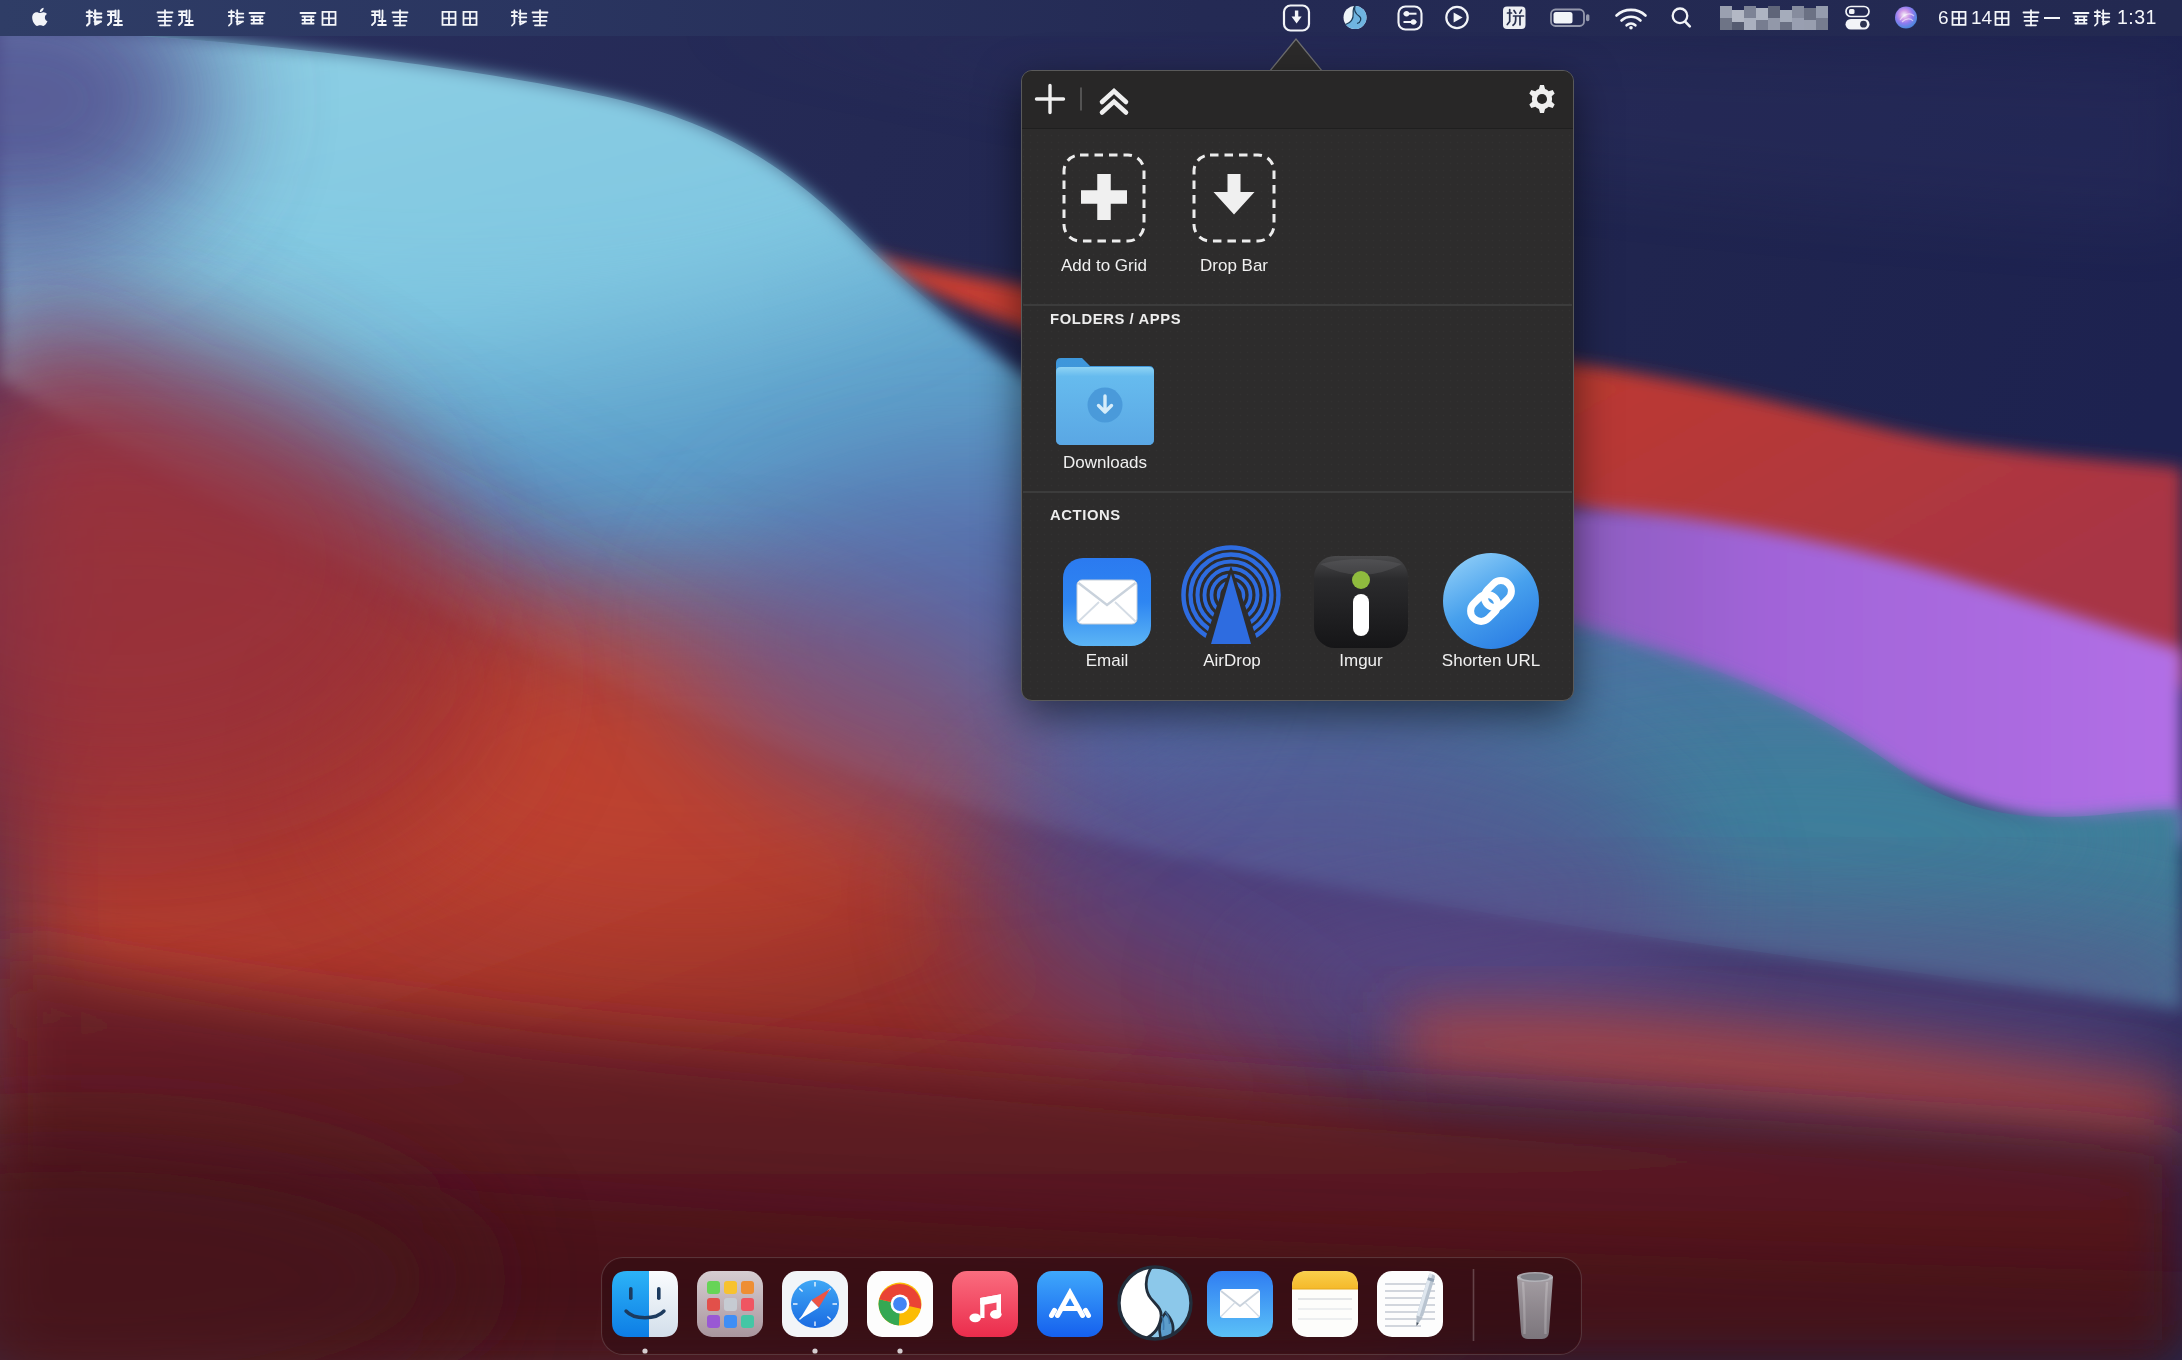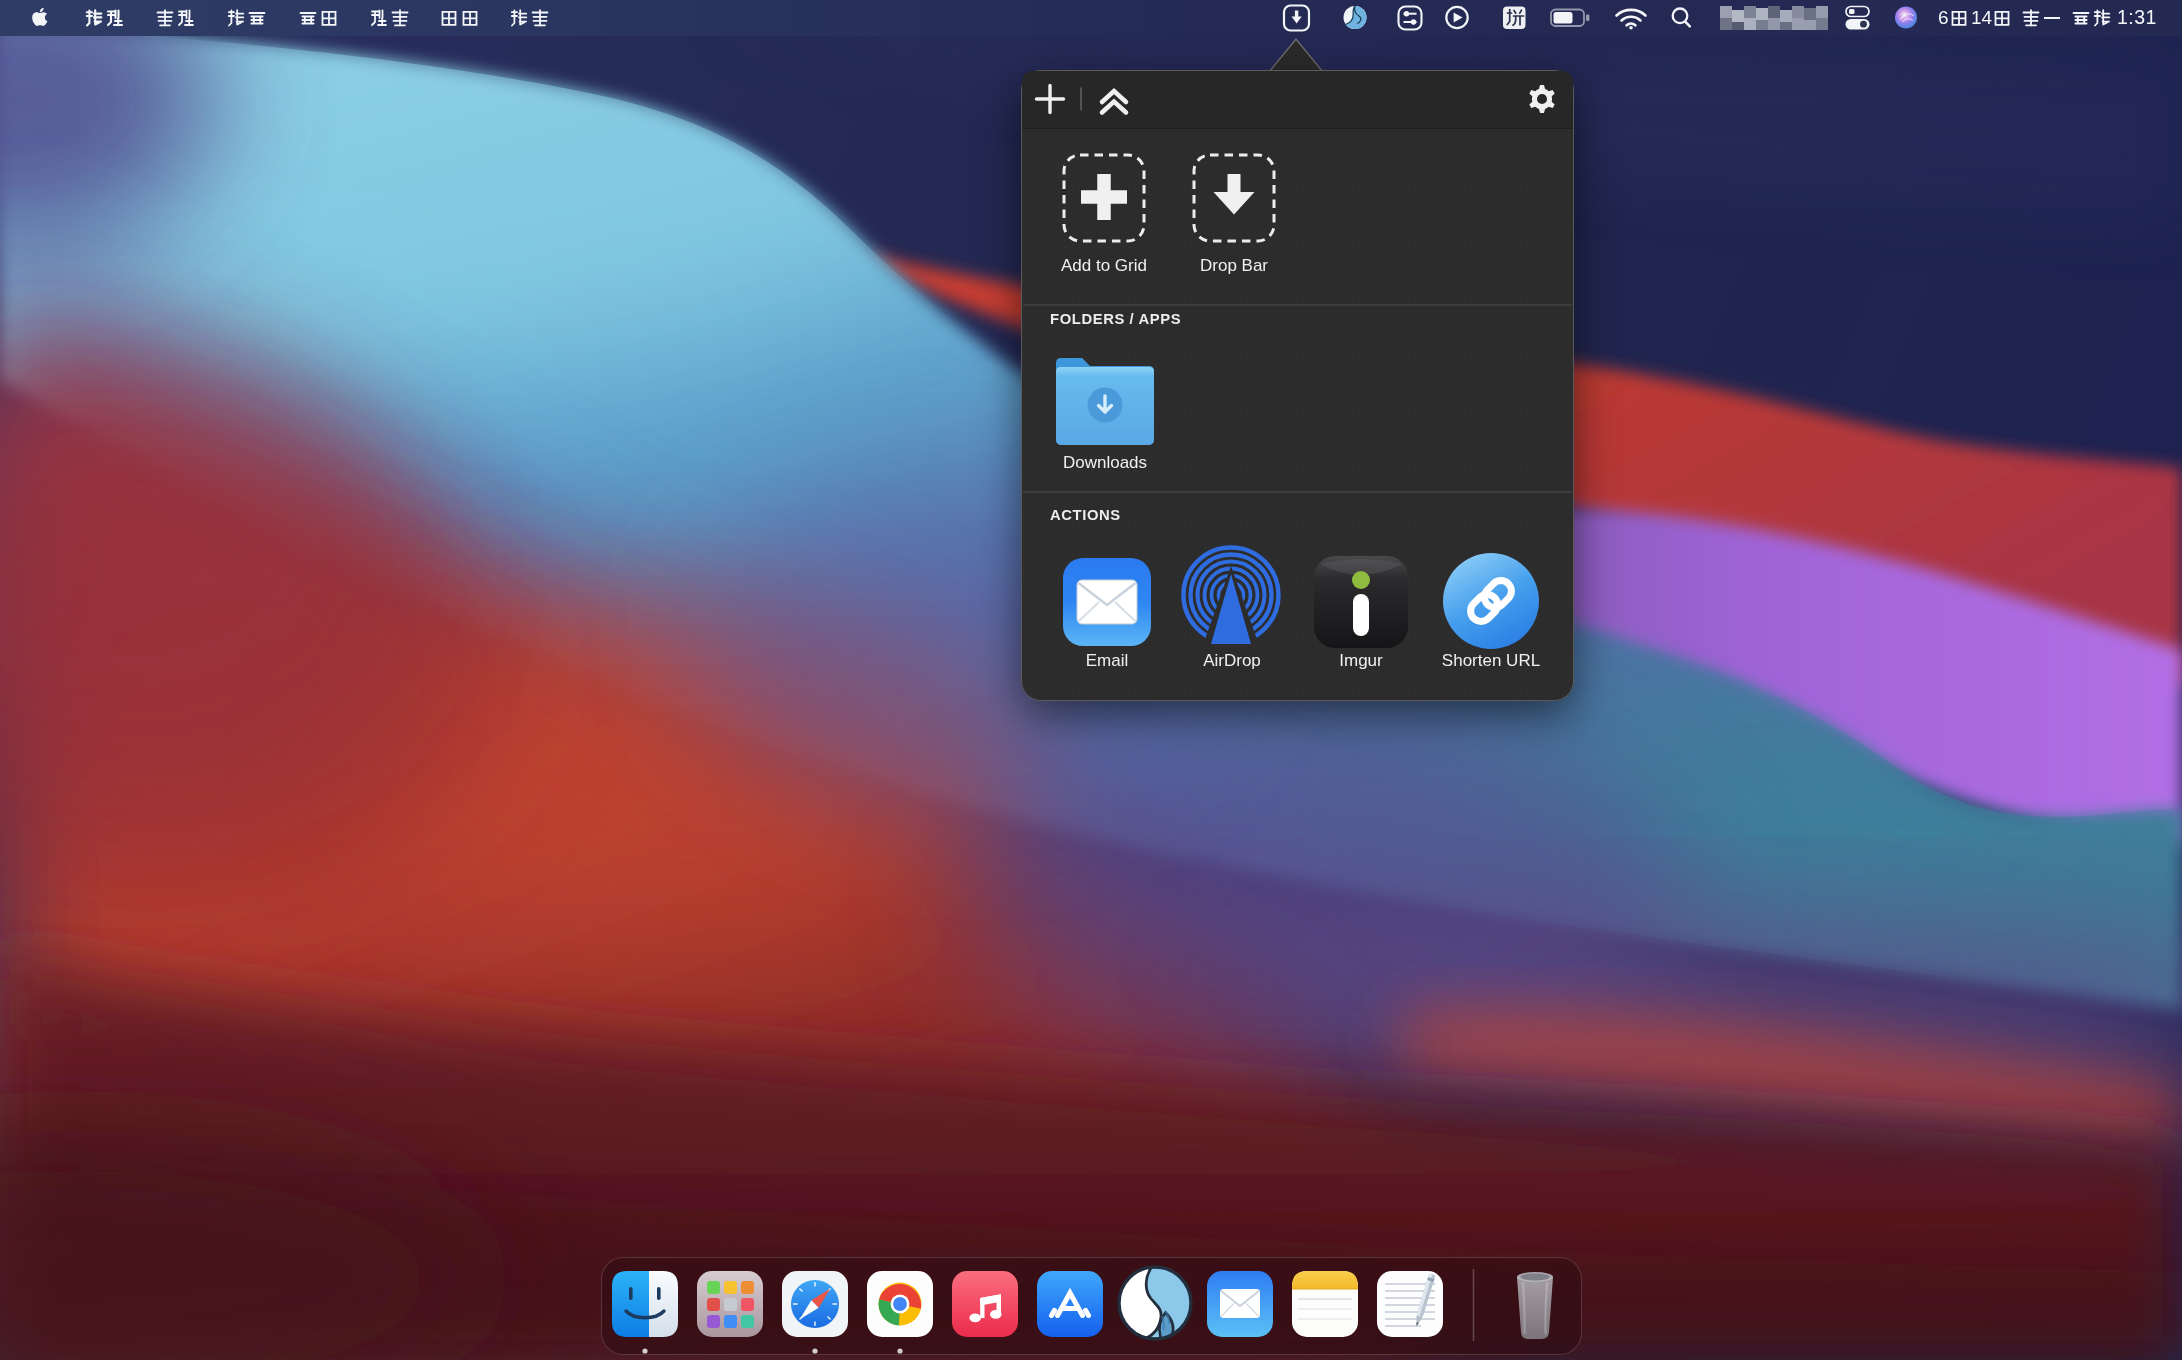--- a/index.html
+++ b/index.html
@@ -1,20 +1,20 @@
 <!DOCTYPE html>
 <html><head>
 <meta charset="utf-8">
 <style>
 html,body{margin:0;padding:0;width:2182px;height:1360px;overflow:hidden;background:#1b2050;font-family:"Liberation Sans",sans-serif;}
 .abs{position:absolute;}
 #wall{position:absolute;left:0;top:0;width:2182px;height:1360px;}
 #menubar{position:absolute;left:0;top:0;width:2182px;height:36px;
  background:linear-gradient(90deg,#2f3d66 0%,#2a3560 25%,#242a54 55%,#232951 100%);}
-#panel{position:absolute;left:1021px;top:70px;width:551px;height:629px;border-radius:20px;
+#panel{position:absolute;left:1021px;top:70px;width:551px;height:629px;border-radius:11px;
  background:#2d2c2c;border:1px solid #5a5a5a;box-shadow:0 14px 44px rgba(0,0,0,0.55);}
 #phead{position:absolute;left:0;top:0;width:100%;height:57px;background:#282727;border-bottom:1px solid #1f1f1f;border-radius:10px 10px 0 0;}
 #dock{position:absolute;left:601px;top:1257px;width:979px;height:96px;border-radius:22px;
  background:rgba(42,10,16,0.5);border:1px solid rgba(255,255,255,0.16);box-shadow:inset 0 0 0 1px rgba(80,20,26,0.3);}
 </style>
 </head>
 <body>
 <svg id="wall" viewBox="0 0 2182 1360" preserveAspectRatio="none">
 <defs>
 <linearGradient id="skyG" x1="0" y1="0" x2="1" y2="0.25">

